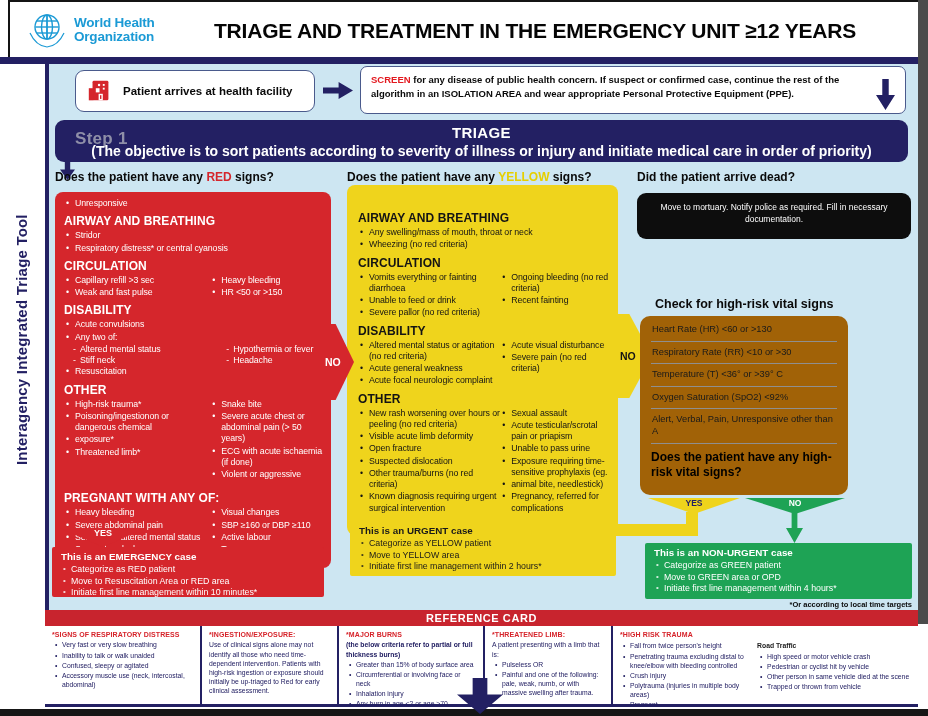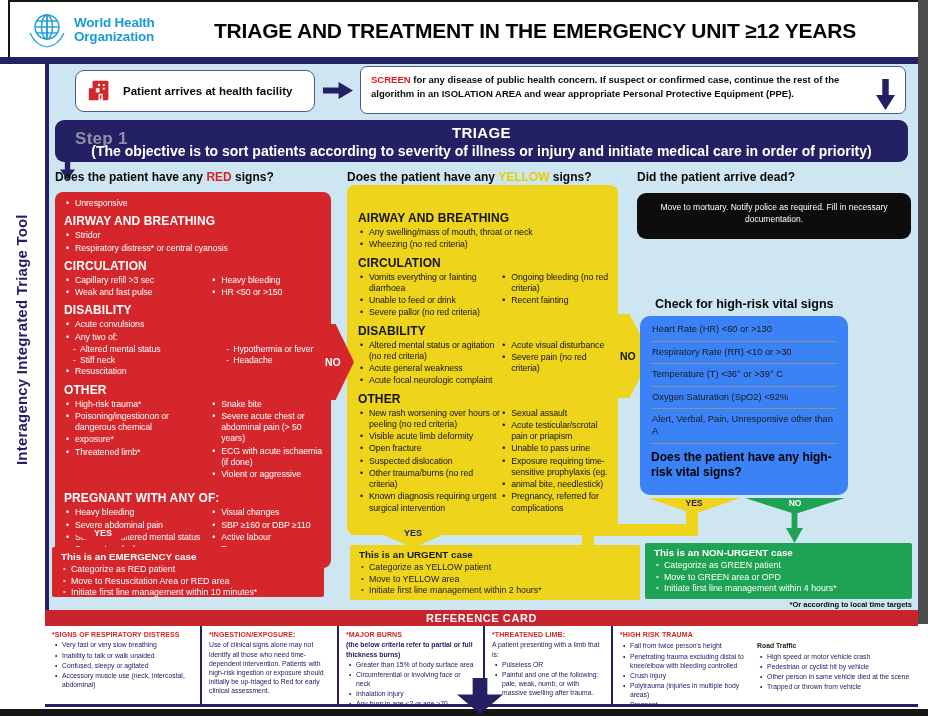--- a/index.html
+++ b/index.html
@@ -76,21 +76,21 @@
   .chev-red{left:320px;top:324px;width:34px;height:76px;background:#d5262c;}
   .chev-yellow{left:610px;top:314px;width:42px;height:84px;background:#efd41c;}
   .chev-label{position:absolute;top:50%;transform:translateY(-50%);font-weight:bold;font-size:10.5px;}
   .chev-red .chev-label{left:5px;color:#fff;}
   .chev-yellow .chev-label{left:10px;color:#141414;}
 
   
   .mortuary-box{left:637px;top:193px;width:274px;height:46px;background:#0d0d0d;border-radius:9px;color:#fff;
       box-sizing:border-box;padding:8px 14px;font-size:8.5px;text-align:center;line-height:1.45;}
   .vitals-heading{left:655px;top:297px;font-size:12.5px;font-weight:bold;color:#0a0a0a;}
-  .vitals-box{left:640px;top:316px;width:208px;height:179px;background:#3b82f6;border-radius:10px;
+  .vitals-box{left:640px;top:316px;width:208px;height:179px;background:#a16207;border-radius:10px;
       box-sizing:border-box;padding:3px 11px 4px;overflow:hidden;}
   .vrow{border-bottom:1px solid #8f8f8f;padding:5px 1px;font-size:9.3px;color:#1a1a1a;line-height:1.25;}
   .vq{font-weight:bold;font-size:12px;line-height:1.28;color:#000;padding-top:6px;}
 
   
   .tri{clip-path:polygon(0 0,100% 0,50% 100%);display:flex;justify-content:center;}
   .tri span{font-weight:bold;font-size:9px;margin-top:0px;}
   .tri-red-yes{left:60px;top:528px;width:86px;height:19px;background:#d5262c;}
   .tri-red-yes span{color:#fff;}
   .tri-yellow-yes{left:368px;top:528px;width:90px;height:20px;background:#efd41c;}
@@ -105,21 +105,21 @@
   .green-down-arrow{left:786px;top:513px;width:17px;height:30px;background:#1ea355;
       clip-path:polygon(33% 0,67% 0,67% 50%,100% 50%,50% 100%,0 50%,33% 50%);}
 
   
   .outcome{box-sizing:border-box;border-radius:2px;padding:4px 9px;overflow:hidden;}
   .outcome-title{font-weight:bold;font-size:9.8px;line-height:1.25;}
   .outcome-list{list-style:none;margin:1px 0 0;padding:0;font-size:8.8px;}
   .outcome-list li{position:relative;padding-left:10px;line-height:1.3;}
   .outcome-list li::before{content:"\2022";position:absolute;left:2px;top:0;font-size:8px;opacity:.8;}
   .emergency-box{left:52px;top:547px;width:272px;height:50px;background:#d5262c;color:#fff;}
-  .urgent-box{left:350px;top:545px;width:290px;height:55px;background:#efd41c;color:#1a1a1a;}
+  .urgent-box{left:350px;top:521px;width:266px;height:55px;background:#efd41c;color:#1a1a1a;}
   .nonurgent-box{left:645px;top:543px;width:267px;height:56px;background:#1ea355;color:#fff;}
   .footnote{left:645px;top:600px;width:267px;text-align:right;font-size:7.5px;font-weight:bold;color:#0a0a0a;}
 
   
   .ref-banner{left:45px;top:610px;width:873px;height:16px;background:#c8242e;color:#fff;font-weight:bold;
       font-size:11px;letter-spacing:0.6px;text-align:center;line-height:16px;}
   .ref-area{left:45px;top:626px;width:873px;height:81px;background:#fff;display:flex;
       border-bottom:3px solid #232063;box-sizing:border-box;}
   .refcol{border-right:2px solid #232063;box-sizing:border-box;padding:4px 7px;overflow:hidden;
       color:#232063;font-size:6.8px;line-height:1.35;}

